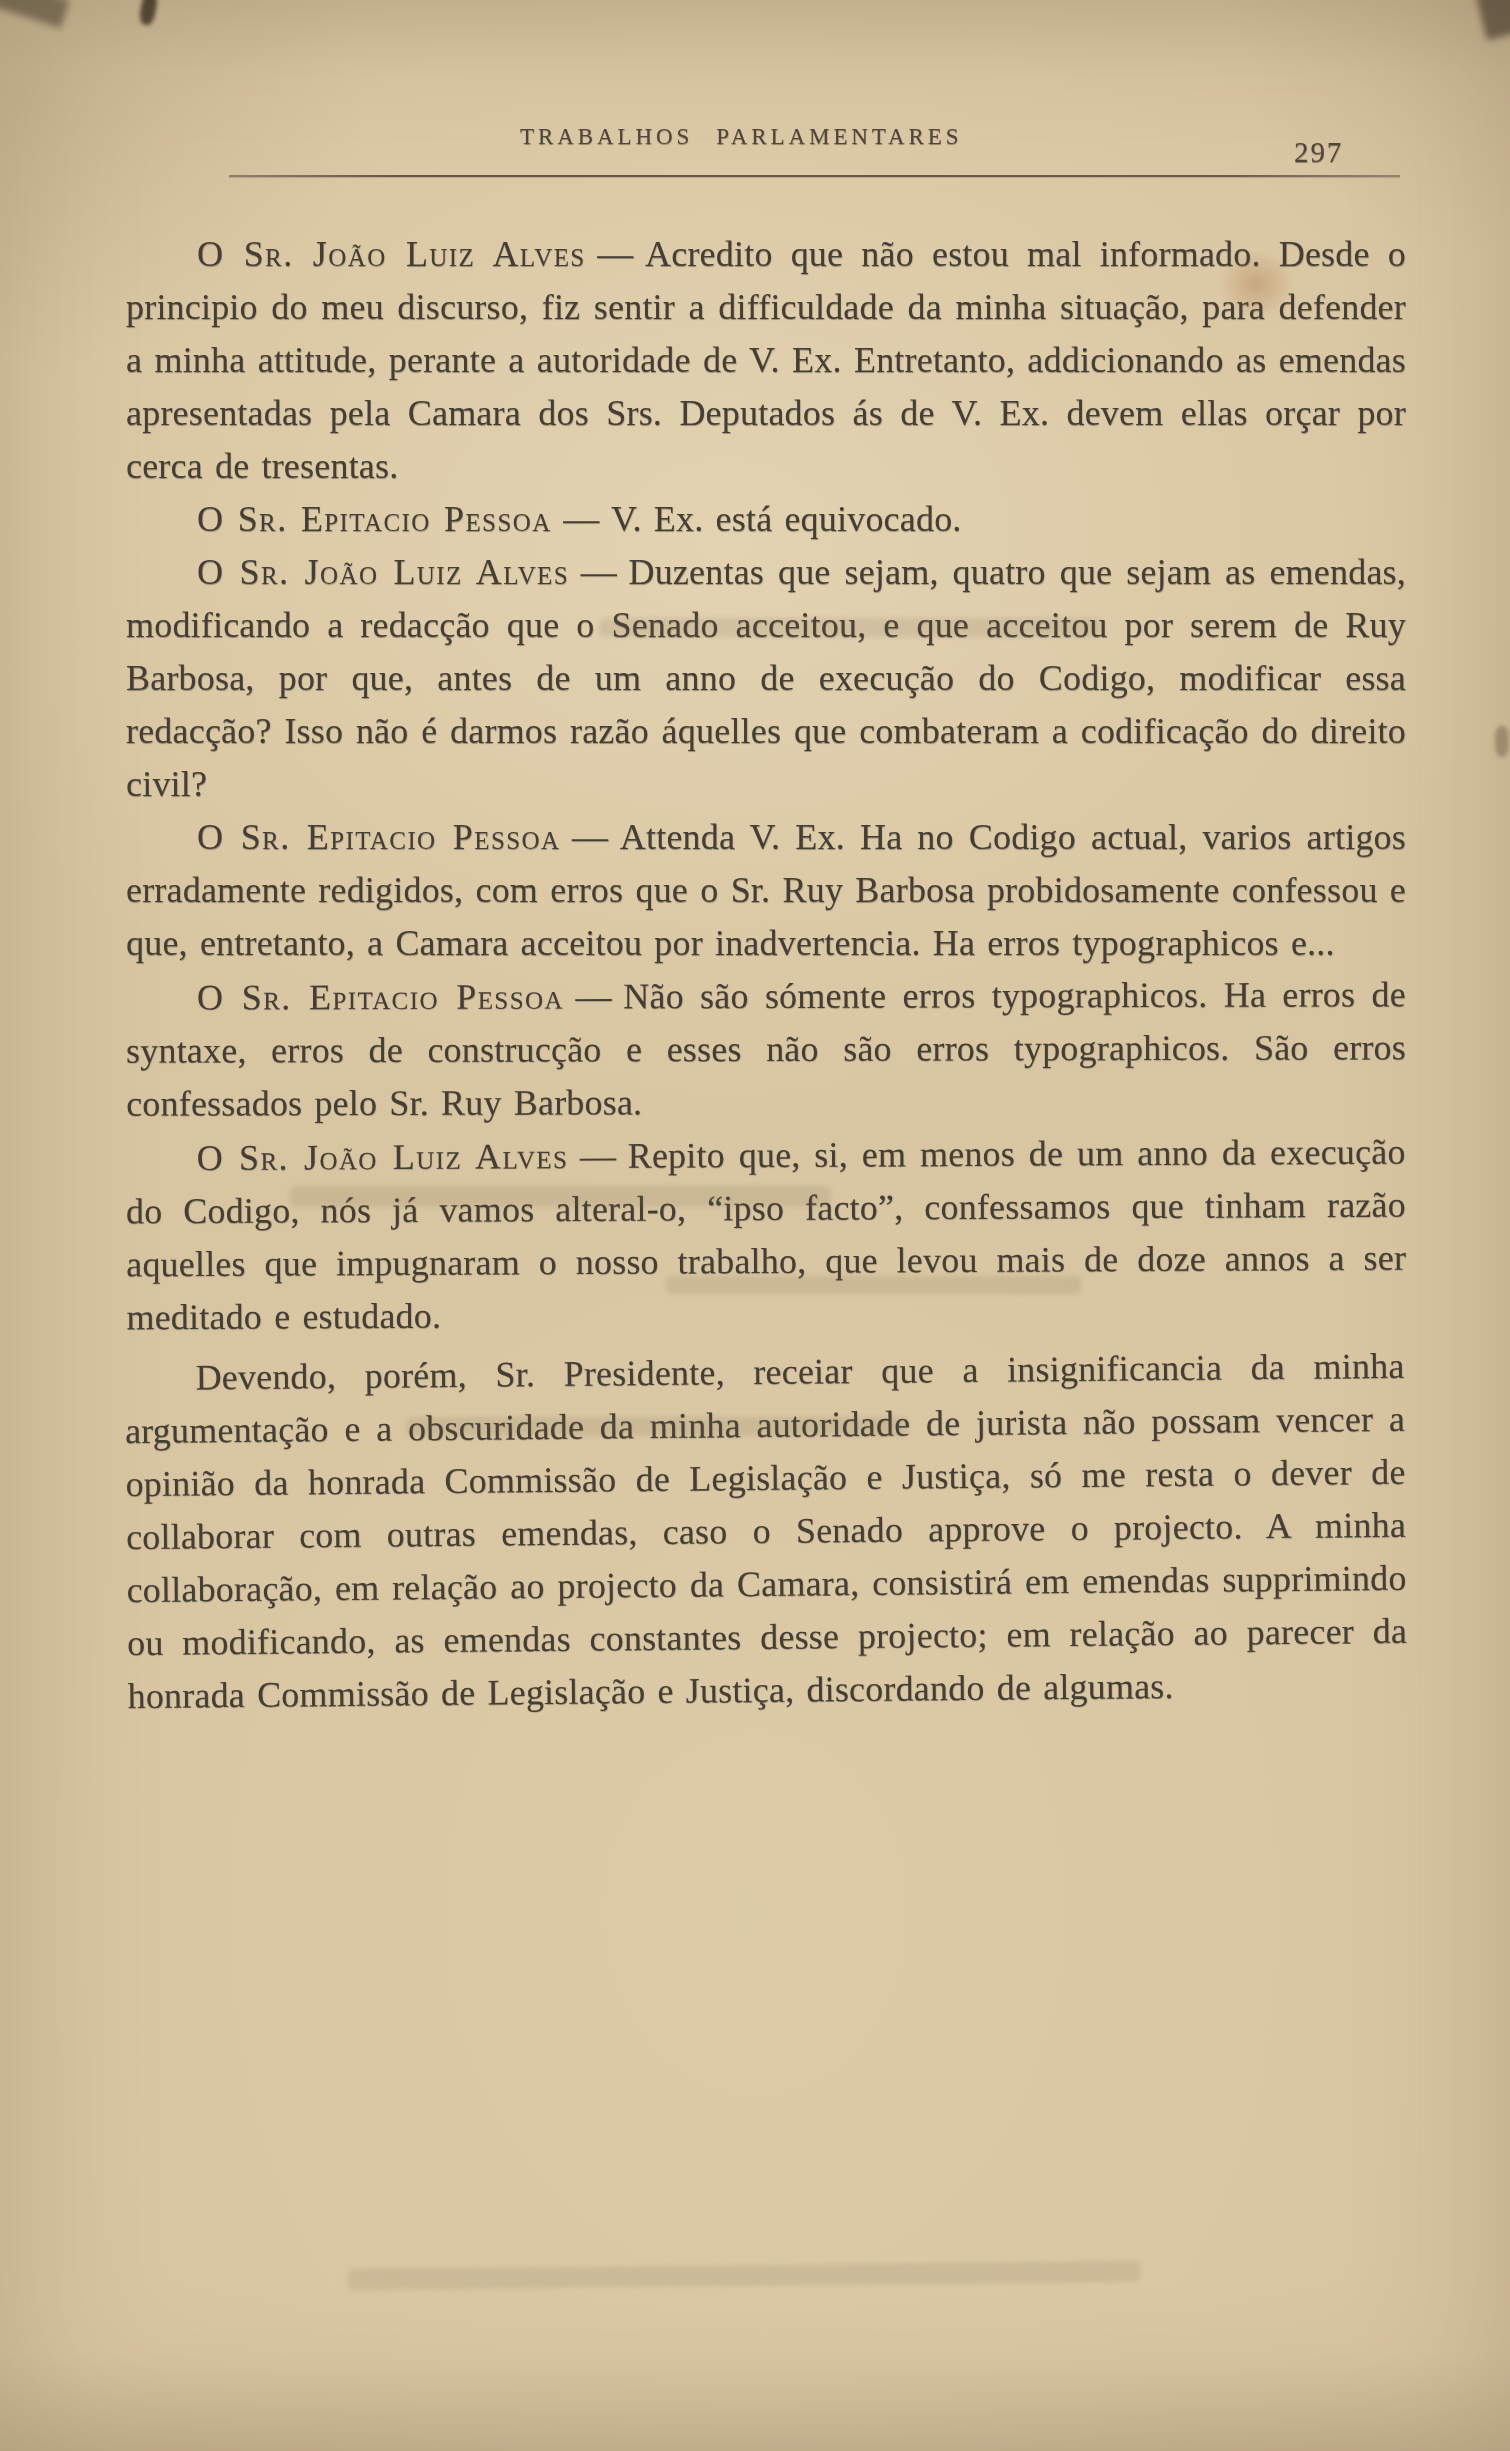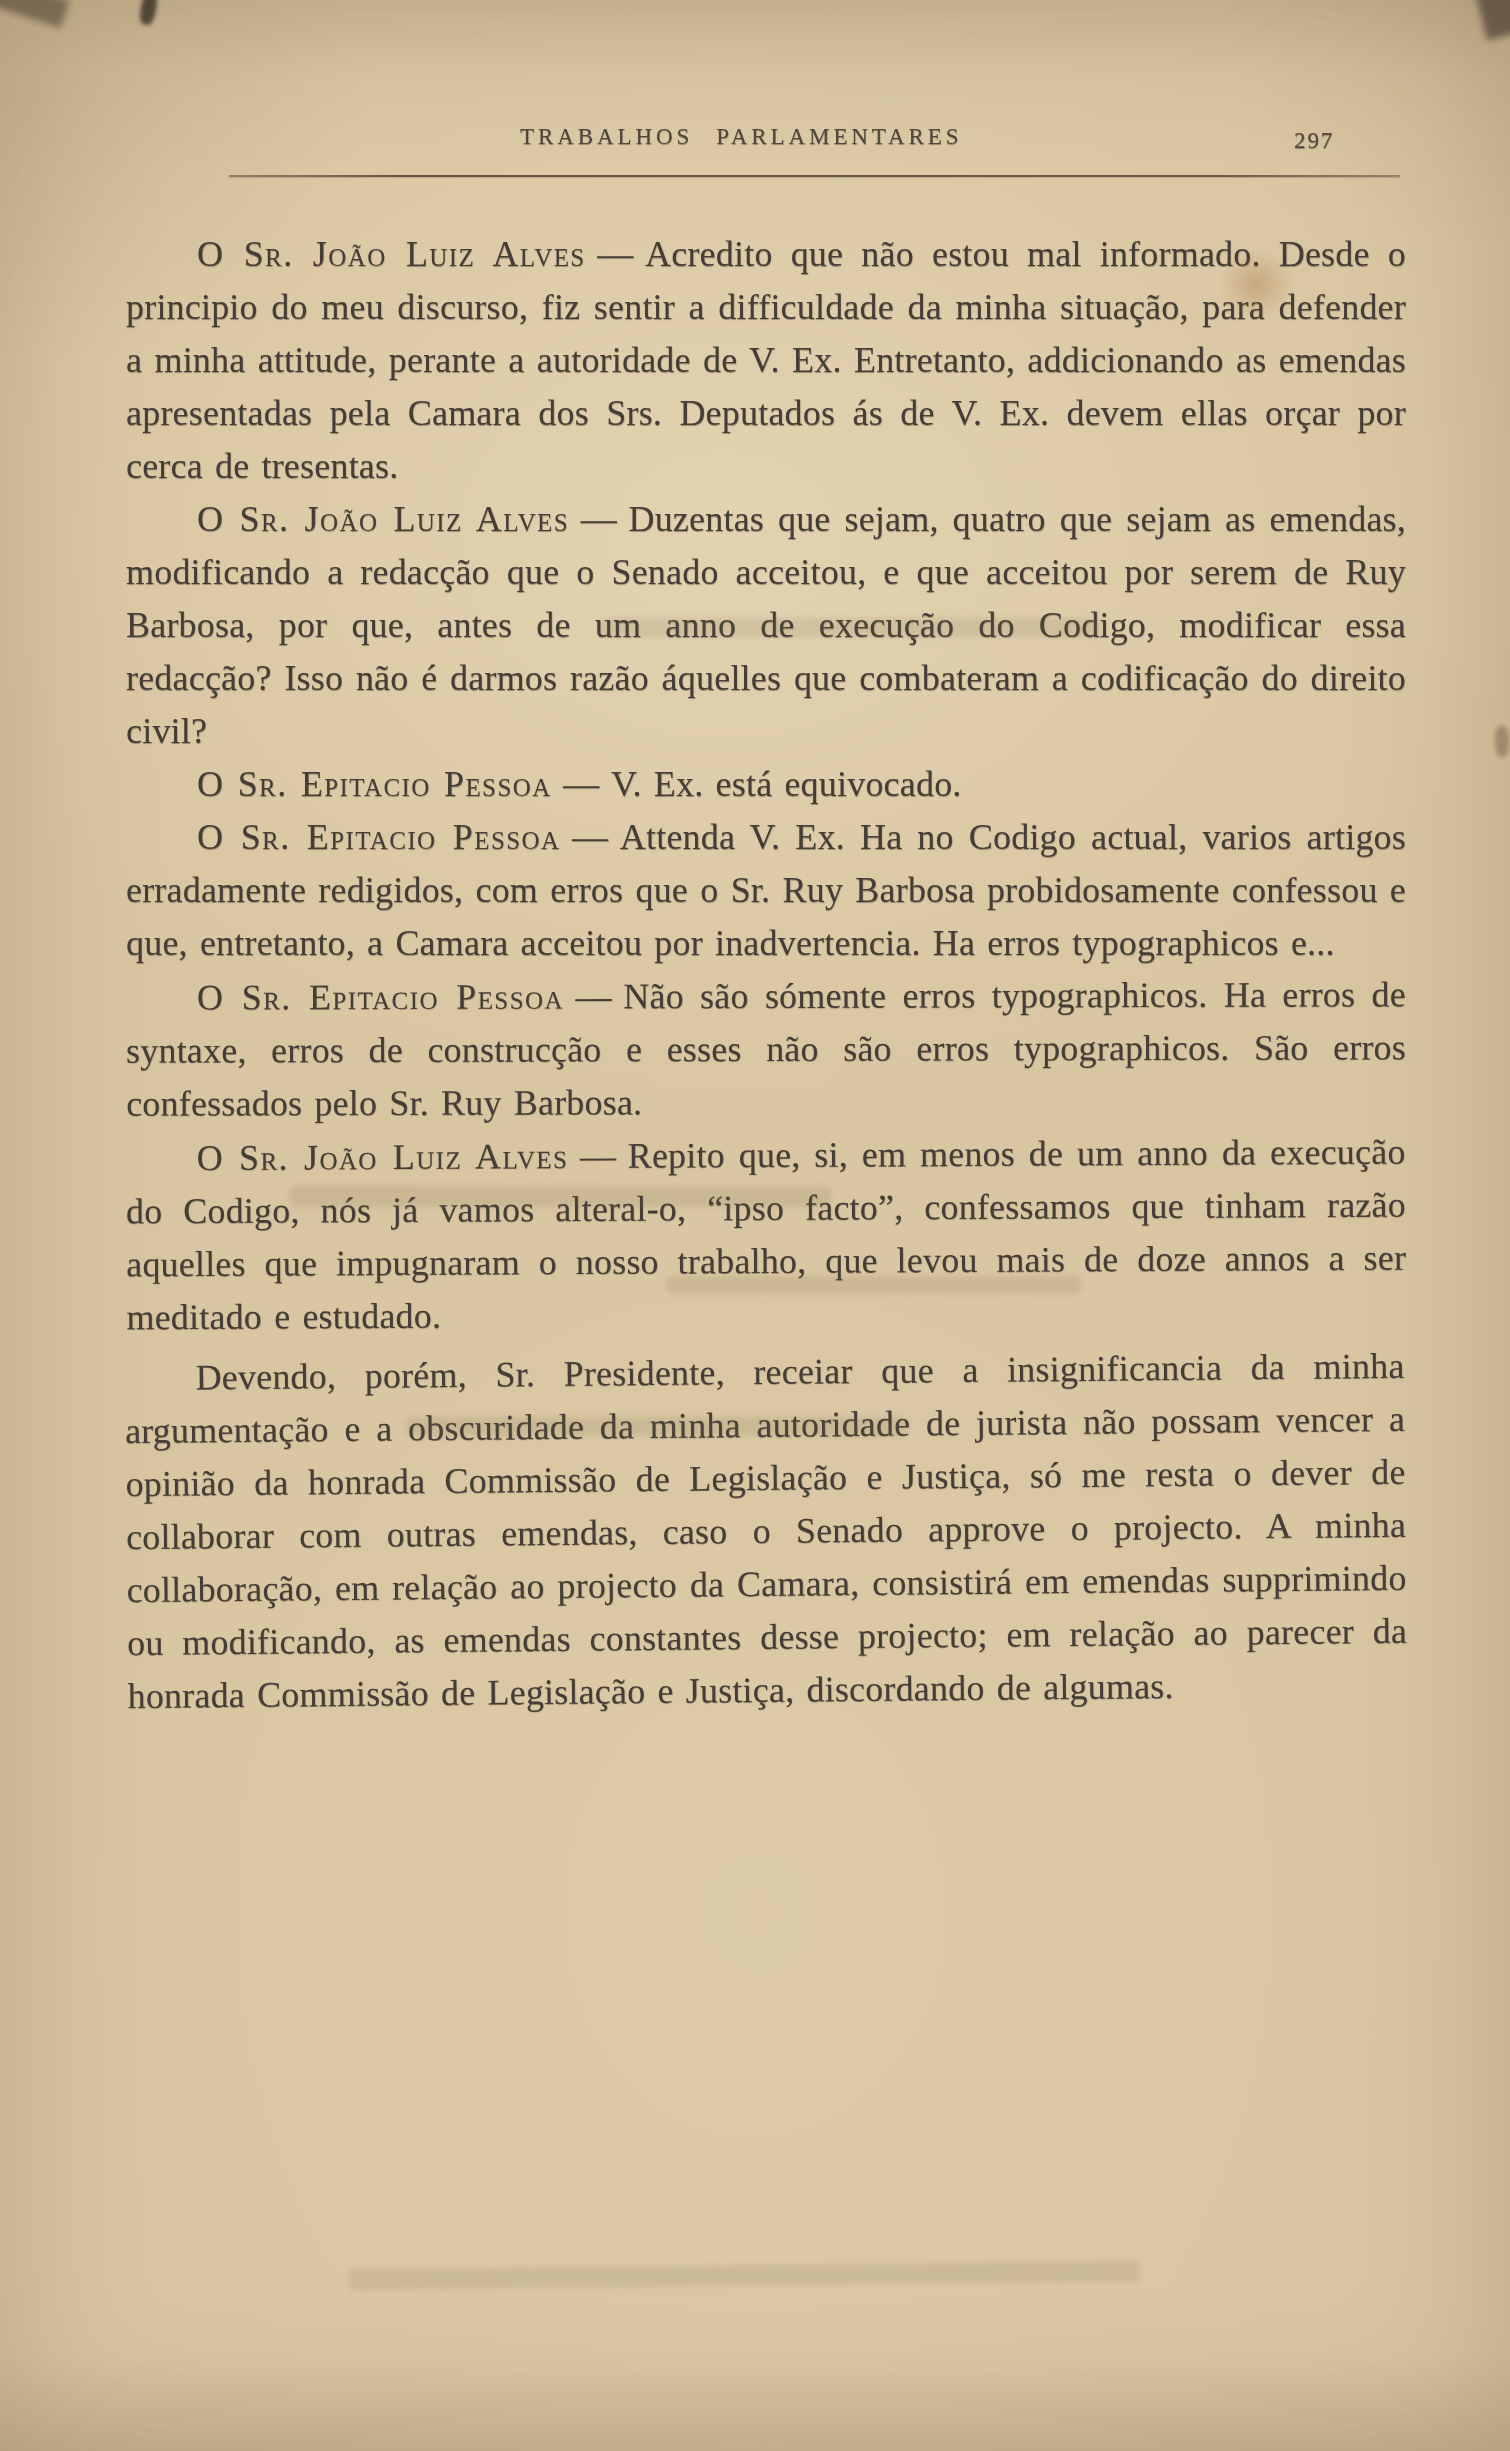--- a/index.html
+++ b/index.html
@@ -24,22 +24,22 @@
     position: absolute; top: 124px; left: 126px; width: 1280px; height: 39px;
   }
   .head-title {
     position: absolute; left: 394px; top: 0;
     font-size: 23px; letter-spacing: 3.9px; word-spacing: 13.5px;
     color: #50463b;
     text-shadow: 0.4px 0.5px 0.8px rgba(70,58,44,.5);
     white-space: nowrap;
   }
   .head-page {
-    position: absolute; left: 1168px; top: 4px;
-    font-size: 23px; letter-spacing: 1.9px; color: #50463b;
+    position: absolute; left: 1168px; top: 12px;
+    font-size: 29px; letter-spacing: 1.9px; color: #50463b;
     text-shadow: 0.4px 0.5px 0.8px rgba(70,58,44,.5);
   }
   .head-rule {
     position: absolute; top: 175px; left: 229px; width: 1171px; height: 1.9px;
     background: linear-gradient(90deg, rgba(87,73,58,.55), rgba(87,73,58,.9) 15%, rgba(87,73,58,.85) 85%, rgba(87,73,58,.5));
     box-shadow: 0 1px 1px rgba(87,73,58,.25);
   }
   .content {
     position: absolute; top: 228px; left: 126px; width: 1280px;
     font-size: 36px; line-height: 53px;
@@ -85,24 +85,24 @@
     <span class="head-title">TRABALHOS PARLAMENTARES</span>
     <span class="head-page">297</span>
   </div>
   <div class="head-rule"></div>
 
   <div class="content">
     <p>
       <span class="speaker">O Sr. João Luiz Alves</span><span class="sep">—</span><span class="speech">Acredito que não estou mal informado. Desde o principio do meu discurso, fiz sentir a difficuldade da minha situação, para defender a minha attitude, perante a autoridade de V. Ex. Entretanto, addicionando as emendas apresentadas pela Camara dos Srs. Deputados ás de V. Ex. devem ellas orçar por cerca de tresentas.</span>
     </p>
     <p>
-      <span class="speaker">O Sr. João Luiz Alves</span><span class="sep">—</span><span class="speech">Duzentas que sejam, quatro que sejam as emendas, modificando a redacção que o Senado acceitou, e que acceitou por serem de Ruy Barbosa, por que, antes de um anno de execução do Codigo, modificar essa redacção? Isso não é darmos razão áquelles que combateram a codificação do direito civil?</span>
+      <span class="speaker">O Sr. Epitacio Pessoa</span><span class="sep">—</span><span class="speech">V. Ex. está equivocado.</span>
     </p>
     <p>
-      <span class="speaker">O Sr. Epitacio Pessoa</span><span class="sep">—</span><span class="speech">V. Ex. está equivocado.</span>
+      <span class="speaker">O Sr. João Luiz Alves</span><span class="sep">—</span><span class="speech">Duzentas que sejam, quatro que sejam as emendas, modificando a redacção que o Senado acceitou, e que acceitou por serem de Ruy Barbosa, por que, antes de um anno de execução do Codigo, modificar essa redacção? Isso não é darmos razão áquelles que combateram a codificação do direito civil?</span>
     </p>
     <p>
       <span class="speaker">O Sr. Epitacio Pessoa</span><span class="sep">—</span><span class="speech">Attenda V. Ex. Ha no Codigo actual, varios artigos erradamente redigidos, com erros que o Sr. Ruy Barbosa probidosamente confessou e que, entretanto, a Camara acceitou por inadvertencia. Ha erros typographicos e...</span>
     </p>
     <p class="tilt-a">
       <span class="speaker">O Sr. Epitacio Pessoa</span><span class="sep">—</span><span class="speech">Não são sómente erros typographicos. Ha erros de syntaxe, erros de construcção e esses não são erros typographicos. São erros confessados pelo Sr. Ruy Barbosa.</span>
     </p>
     <p class="tilt-b">
       <span class="speaker">O Sr. João Luiz Alves</span><span class="sep">—</span><span class="speech">Repito que, si, em menos de um anno da execução do Codigo, nós já vamos alteral-o, “ipso facto”, confessamos que tinham razão aquelles que impugnaram o nosso trabalho, que levou mais de doze annos a ser meditado e estudado.</span>
     </p>

